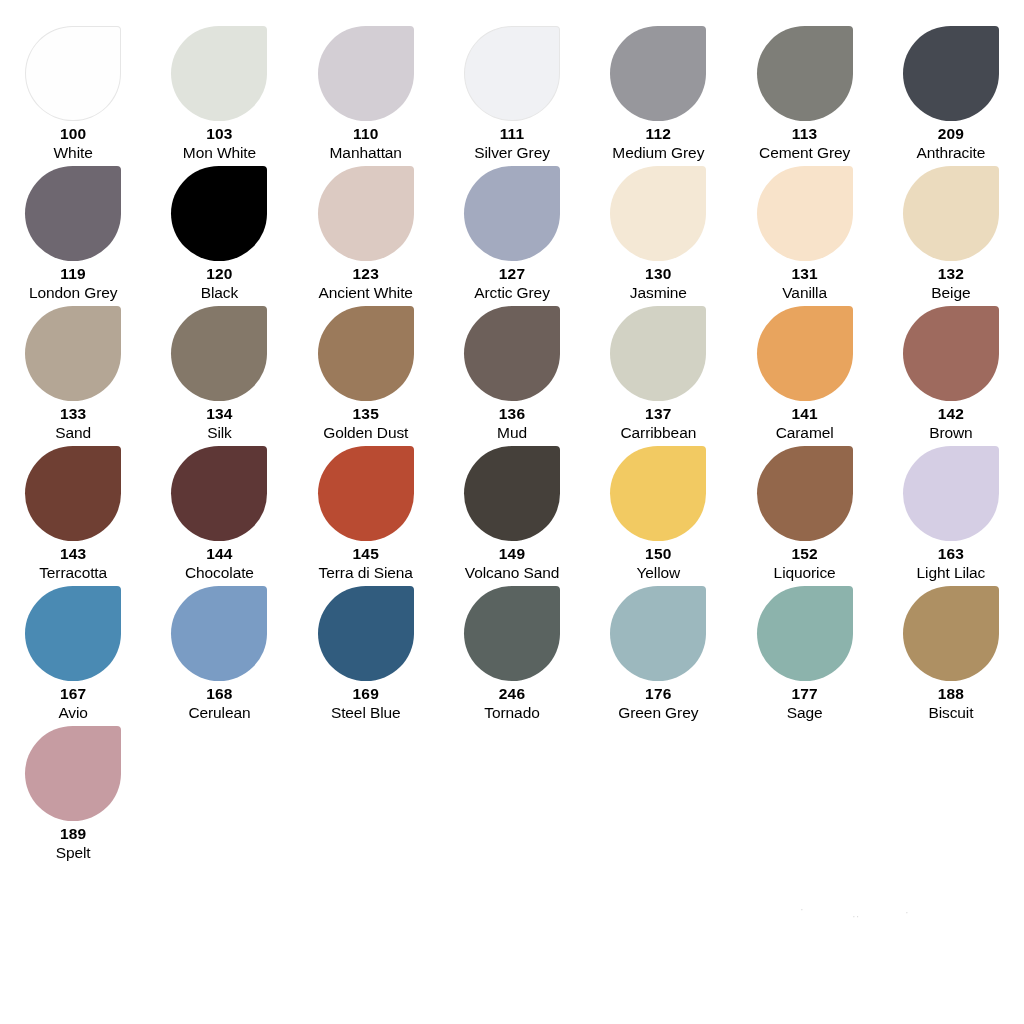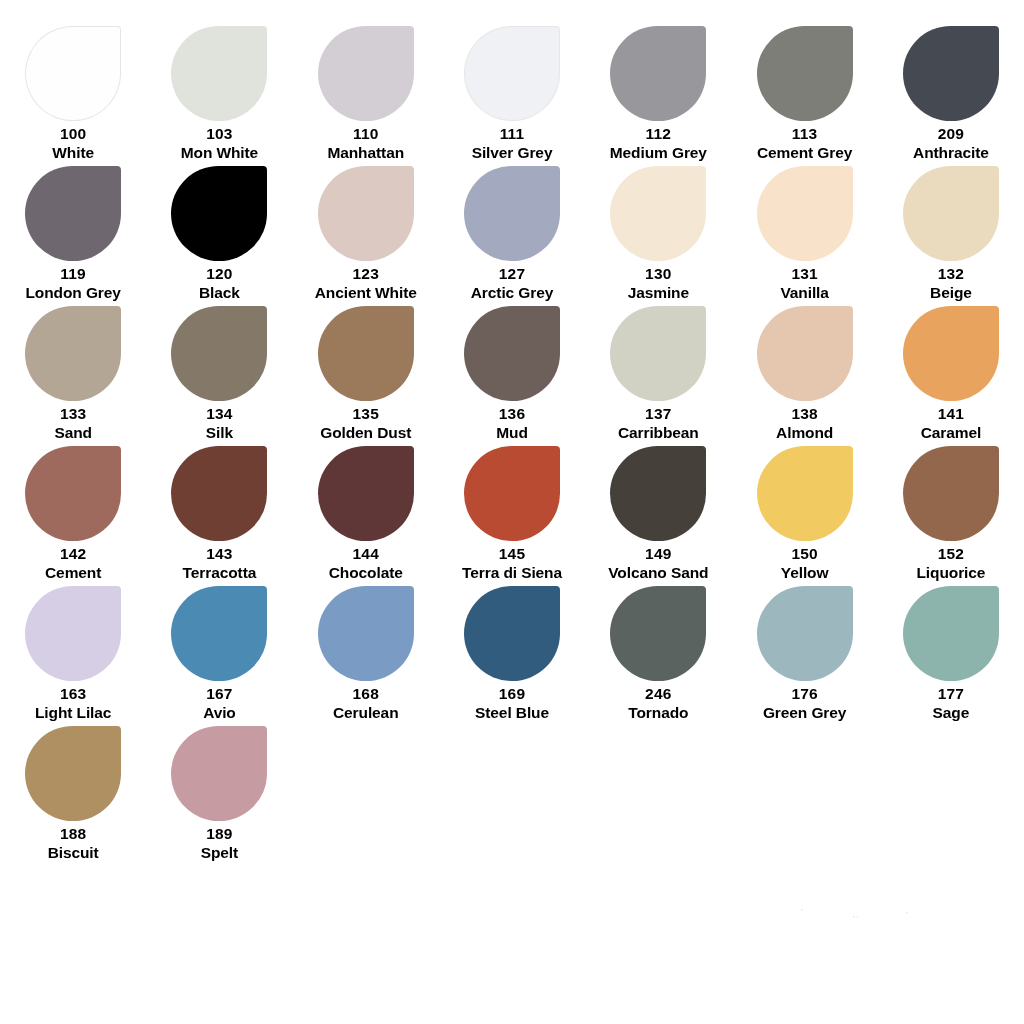--- a/index.html
+++ b/index.html
@@ -55,21 +55,21 @@
   }
   .swatch-code {
     font-size: 15.5px;
     font-weight: bold;
     color: #000000;
     letter-spacing: 0.2px;
     display: block;
   }
   .swatch-name {
     font-size: 15.5px;
-    font-weight: bold;
+    font-weight: normal;
     color: #000000;
     letter-spacing: -0.1px;
     display: block;
     white-space: nowrap;
   }
 
   
   .scan-artifact {
     position: absolute;
     color: #dddddd;
@@ -212,38 +212,31 @@
       </div>
     </div>
     <div class="swatch-cell">
       <div class="swatch-chip" style="background: rgb(210, 210, 196);"></div>
       <div class="swatch-labels">
         <span class="swatch-code">137</span>
         <span class="swatch-name">Carribbean</span>
       </div>
     </div>
     <div class="swatch-cell">
-      <div class="swatch-chip" style="background: rgb(229, 198, 175);"></div>
-      <div class="swatch-labels">
-        <span class="swatch-code">138</span>
-        <span class="swatch-name">Almond</span>
-      </div>
-    </div>
-    <div class="swatch-cell">
       <div class="swatch-chip" style="background: rgb(232, 164, 94);"></div>
       <div class="swatch-labels">
         <span class="swatch-code">141</span>
         <span class="swatch-name">Caramel</span>
       </div>
     </div>
     <div class="swatch-cell">
       <div class="swatch-chip" style="background: rgb(158, 106, 94);"></div>
       <div class="swatch-labels">
         <span class="swatch-code">142</span>
-        <span class="swatch-name">Cement</span>
+        <span class="swatch-name">Brown</span>
       </div>
     </div>
     <div class="swatch-cell">
       <div class="swatch-chip" style="background: rgb(111, 63, 51);"></div>
       <div class="swatch-labels">
         <span class="swatch-code">143</span>
         <span class="swatch-name">Terracotta</span>
       </div>
     </div>
     <div class="swatch-cell">

